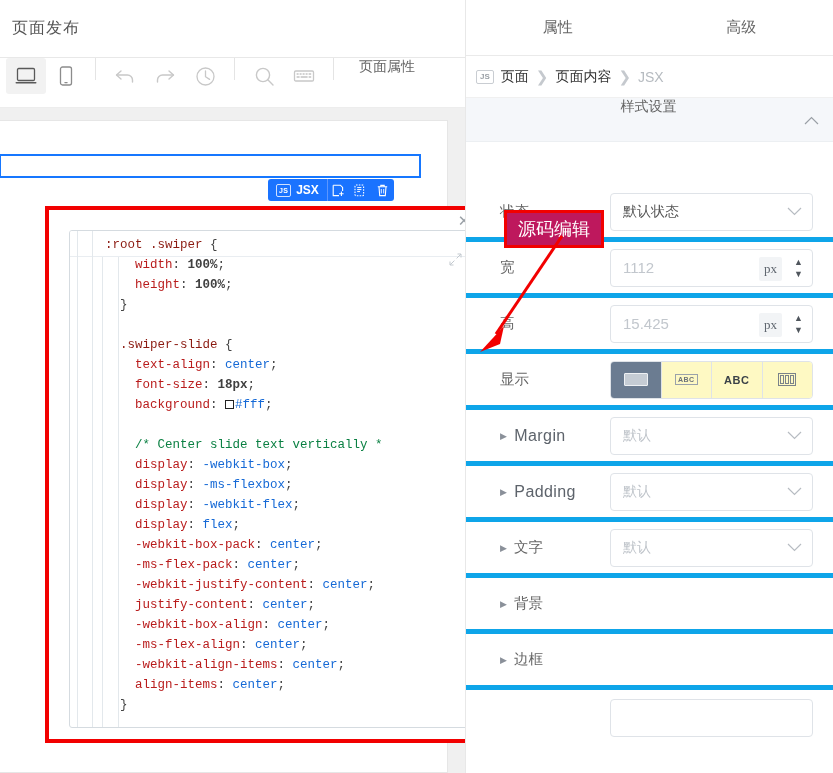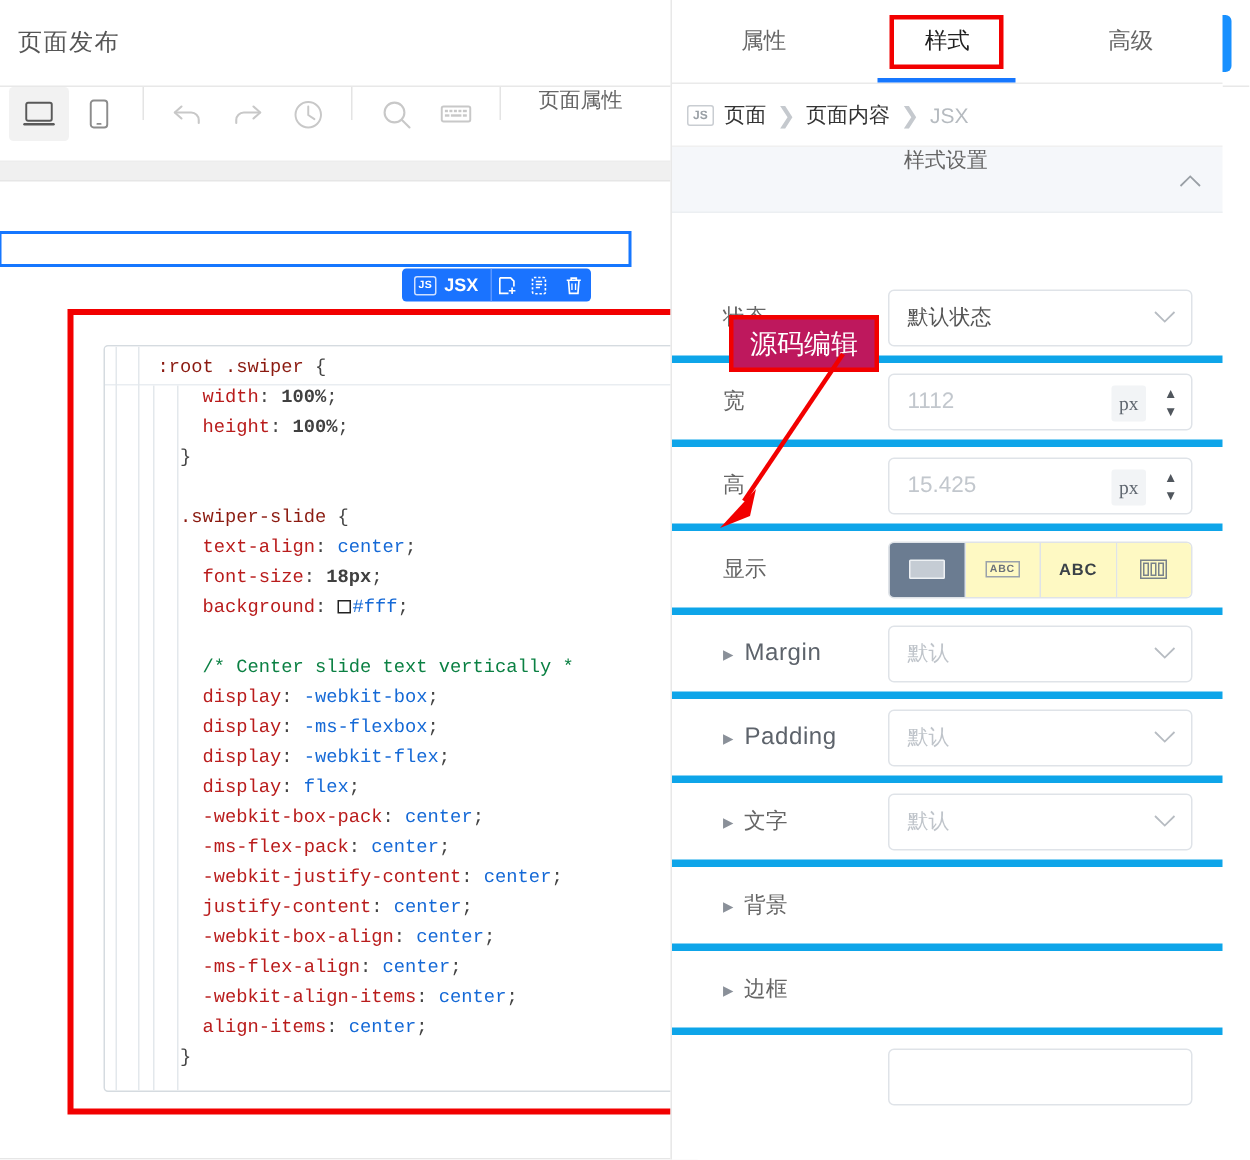--- a/index.html
+++ b/index.html
@@ -115,21 +115,21 @@
   .c-num  { color: #404040; font-weight: bold; }
   .c-cmt  { color: #0b8043; }
   .c-pun  { color: #444; }
   .swatch {
     display: inline-block; width: 9px; height: 9px; border: 1px solid #222; background: #fff;
     vertical-align: -1px; margin-right: 1px;
   }
 
   
   .right-pane {
-    position: absolute; left: 447px; top: 0; width: 368px; height: 773px;
+    position: absolute; left: 465px; top: 0; width: 368px; height: 773px;
     background: #fff; border-left: 1px solid #e8e8e8;
   }
   .tabs { display: flex; height: 56px; align-items: stretch; border-bottom: 1px solid #eaeaea; position: relative; }
   .tab {
     flex: 1; display: flex; align-items: center; justify-content: center;
     font-size: 15px; color: #666; cursor: pointer; position: relative;
   }
   .tab.active { color: #222; }
   .tab.active .tab-underline {
     position: absolute; left: 50%; transform: translateX(-50%); bottom: 0; width: 92px; height: 3px; background: #1677ff;
@@ -364,25 +364,20 @@
   <span class="c-pun">}</span></div>
     </div>
   </div>
 
   <div class="right-pane">
 
     <div class="tabs">
       <div class="tab">
         <span>属性</span>
       </div>
-      <div class="tab active">
-        <span>样式</span>
-        <span class="tab-underline"></span>
-        <span class="tab-hl"></span>
-      </div>
       <div class="tab">
         <span>高级</span>
       </div>
     </div>
 
     <div class="breadcrumb">
       <span class="js-chip">JS</span>
       <span class="bc-item">页面</span>
       <span class="bc-sep">❯</span>
       <span class="bc-item">页面内容</span>

